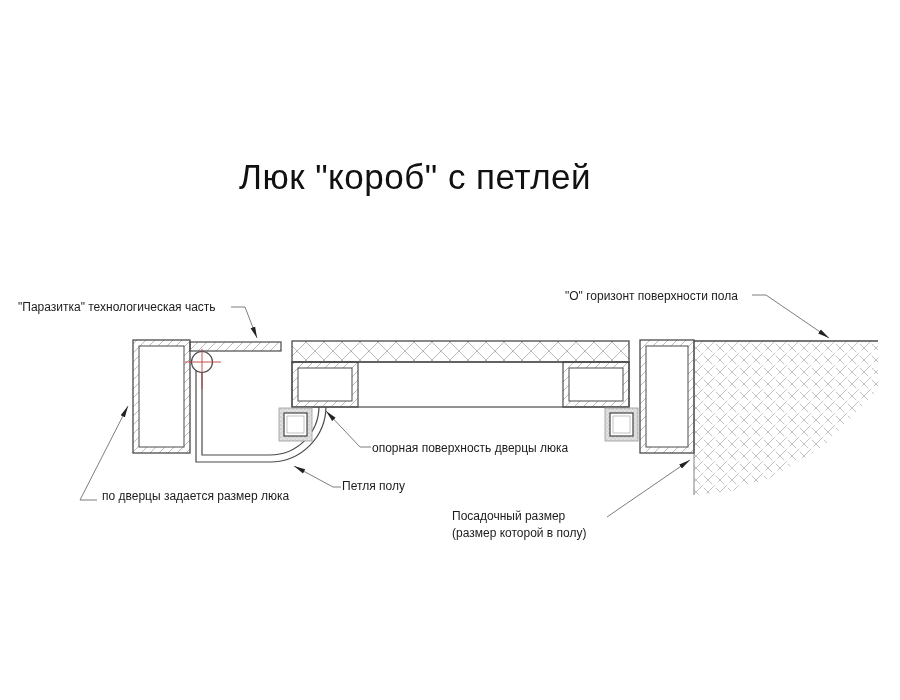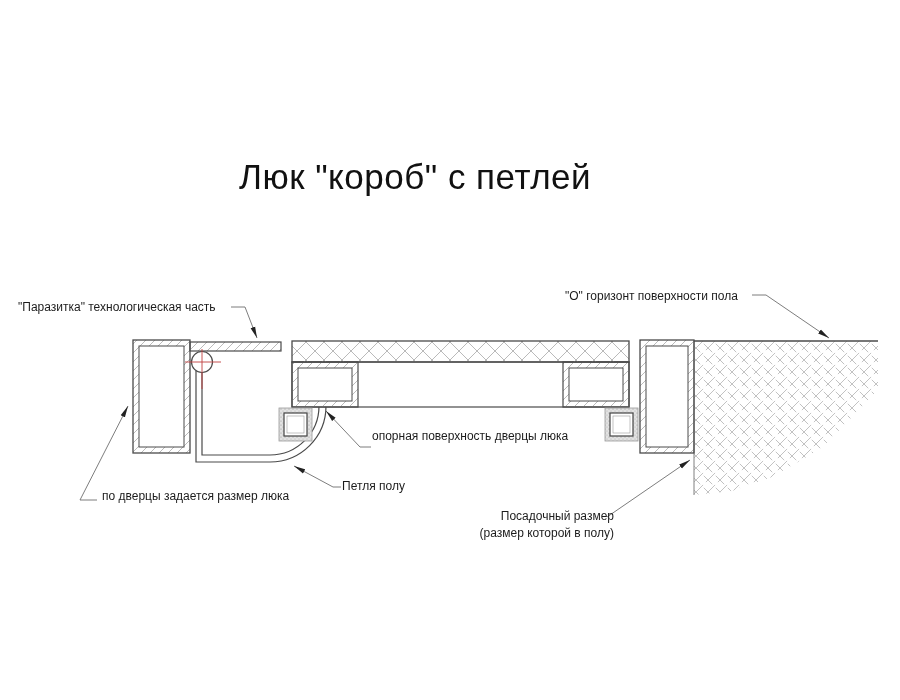--- a/index.html
+++ b/index.html
@@ -1,21 +1,21 @@
 <!DOCTYPE html>
 <html><head>
 <meta charset="utf-8">
 <style>
   html,body{margin:0;padding:0;background:#fff;}
   .page{position:relative;width:900px;height:700px;background:#ffffff;overflow:hidden;
         font-family:"Liberation Sans",sans-serif;}
   .title{position:absolute;left:115px;top:157px;width:600px;margin:0;
          text-align:center;font-size:35px;font-weight:400;color:#111;letter-spacing:.5px;}
   .lbl{position:absolute;font-size:12px;color:#1c1c1c;white-space:nowrap;line-height:17px;}
-  .lbl.center{text-align:right;}
+  .lbl.center{text-align:left;}
   svg{position:absolute;left:0;top:0;}
 </style>
 </head>
 <body>
 
 <div class="page">
 
   <h1 class="title">Люк "короб" с петлей</h1>
 
   <svg width="900" height="700" viewBox="0 0 900 700">
@@ -104,21 +104,21 @@
       <polyline points="341,487 333,487 294,466" marker-end="url(#arw)"></polyline>
       <polyline points="97,500 80,500 128,406" marker-end="url(#arw)"></polyline>
       <polyline points="607,517 690,460" marker-end="url(#arw)"></polyline>
     </g>
   </svg>
 
   <div class="lbl" style="left:18px;top:299px">"Паразитка" технологическая часть</div>
 
   <div class="lbl" style="left:565px;top:288px">"О" горизонт поверхности пола</div>
 
-  <div class="lbl" style="left:372px;top:428px">опорная поверхность дверцы люка</div>
+  <div class="lbl" style="left:372px;top:440px">опорная поверхность дверцы люка</div>
 
   <div class="lbl" style="left:342px;top:478px">Петля полу</div>
 
   <div class="lbl" style="left:102px;top:488px">
     <div>по дверцы задается размер люка</div>
   </div>
 
   <div class="lbl center" style="left:452px;top:508px;width:162px">
     <div>Посадочный размер</div>
     <div>(размер которой в полу)</div>

